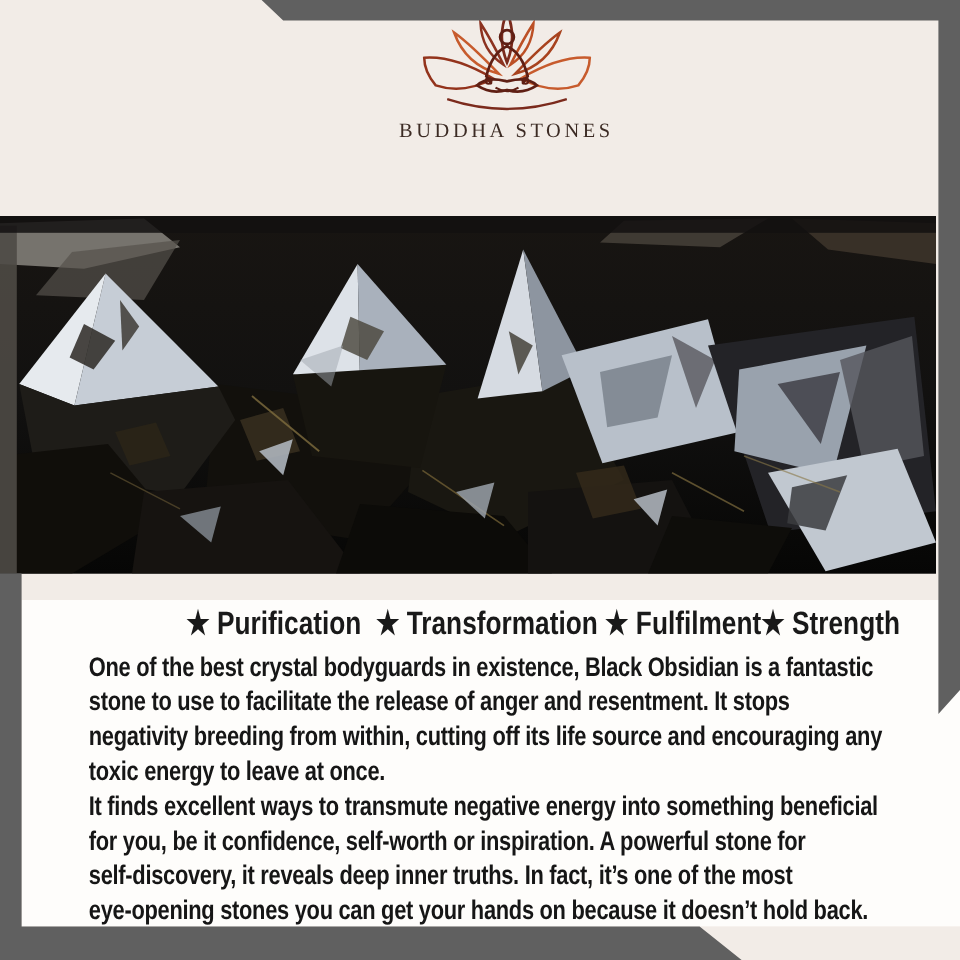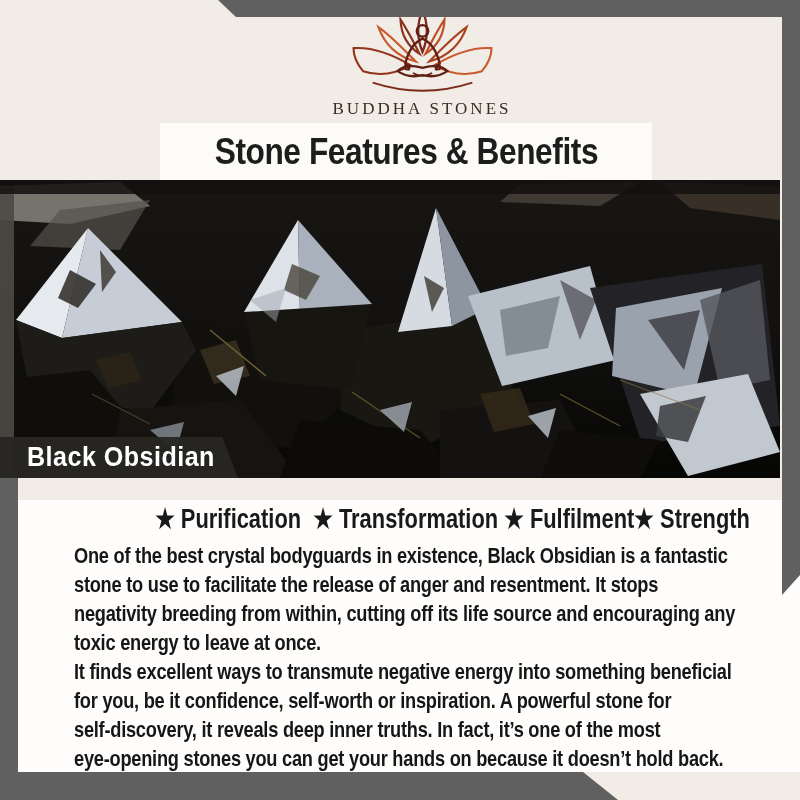--- a/index.html
+++ b/index.html
@@ -86,23 +86,20 @@
       <path d="M80,34 C71,38 65,48 62,60 L66,66" stroke="#5f1f14" stroke-width="2.4" stroke-linecap="round"></path>
       <path d="M80,34 C89,38 95,48 98,60 L94,66" stroke="#5f1f14" stroke-width="2.4" stroke-linecap="round"></path>
       <circle cx="64" cy="64" r="2.5" stroke="#5f1f14" stroke-width="1.8"></circle>
       <circle cx="96" cy="64" r="2.5" stroke="#5f1f14" stroke-width="1.8"></circle>
       <path d="M54,68 Q62,60 78,64 Q80,65 82,64 Q98,60 106,68 Q94,76 80,72 Q66,76 54,68 Z" stroke="#5f1f14" stroke-width="2.4"></path>
       <path d="M70,70 Q80,76 90,70" stroke="#5f1f14" stroke-width="1.8"></path>
     </svg>
     <div class="brand-name">BUDDHA STONES</div>
   </header>
 
-  <div class="title-band">
-    <h1>Stone Features &amp; Benefits</h1>
-  </div>
 
   <figure class="photo">
     <svg class="rock-art" viewBox="0 0 780 298" preserveAspectRatio="none">
       <defs>
         <linearGradient id="rg" x1="0" y1="0" x2="0" y2="1">
           <stop offset="0" stop-color="#181512"></stop>
           <stop offset="0.5" stop-color="#121110"></stop>
           <stop offset="1" stop-color="#060605"></stop>
         </linearGradient>
       </defs>
@@ -148,23 +145,20 @@
       <path d="M92,214 L150,244" stroke="#5e5030" stroke-width="1.2" opacity="0.7"></path>
       <path d="M620,200 L700,230" stroke="#8a7847" stroke-width="1.2" opacity="0.6"></path>
       <polygon points="216,196 244,186 236,216" fill="#aeb5bd" opacity="0.9"></polygon>
       <polygon points="380,230 412,222 404,252" fill="#9aa1a9" opacity="0.85"></polygon>
       <polygon points="528,236 556,228 548,258" fill="#b5bcc4" opacity="0.85"></polygon>
       <polygon points="150,250 184,242 176,272" fill="#878e96" opacity="0.8"></polygon>
       <polygon points="250,120 286,108 276,142" fill="#9fa6ae" opacity="0.5"></polygon>
       <rect x="0" y="8" width="14" height="290" fill="#4e4a45" opacity="0.9"></rect>
       <rect x="0" y="0" width="780" height="14" fill="#131110" opacity="0.85"></rect>
     </svg>
-    <figcaption class="photo-label">
-      <span>Black Obsidian</span>
-    </figcaption>
   </figure>
 
   <section class="content">
     <div class="features-line">★ Purification  ★ Transformation ★ Fulfilment★ Strength</div>
     <p class="body-text">One of the best crystal bodyguards in existence, Black Obsidian is a fantastic
 stone to use to facilitate the release of anger and resentment. It stops
 negativity breeding from within, cutting off its life source and encouraging any
 toxic energy to leave at once.</p>
     <p class="body-text">It finds excellent ways to transmute negative energy into something beneficial
 for you, be it confidence, self-worth or inspiration. A powerful stone for

